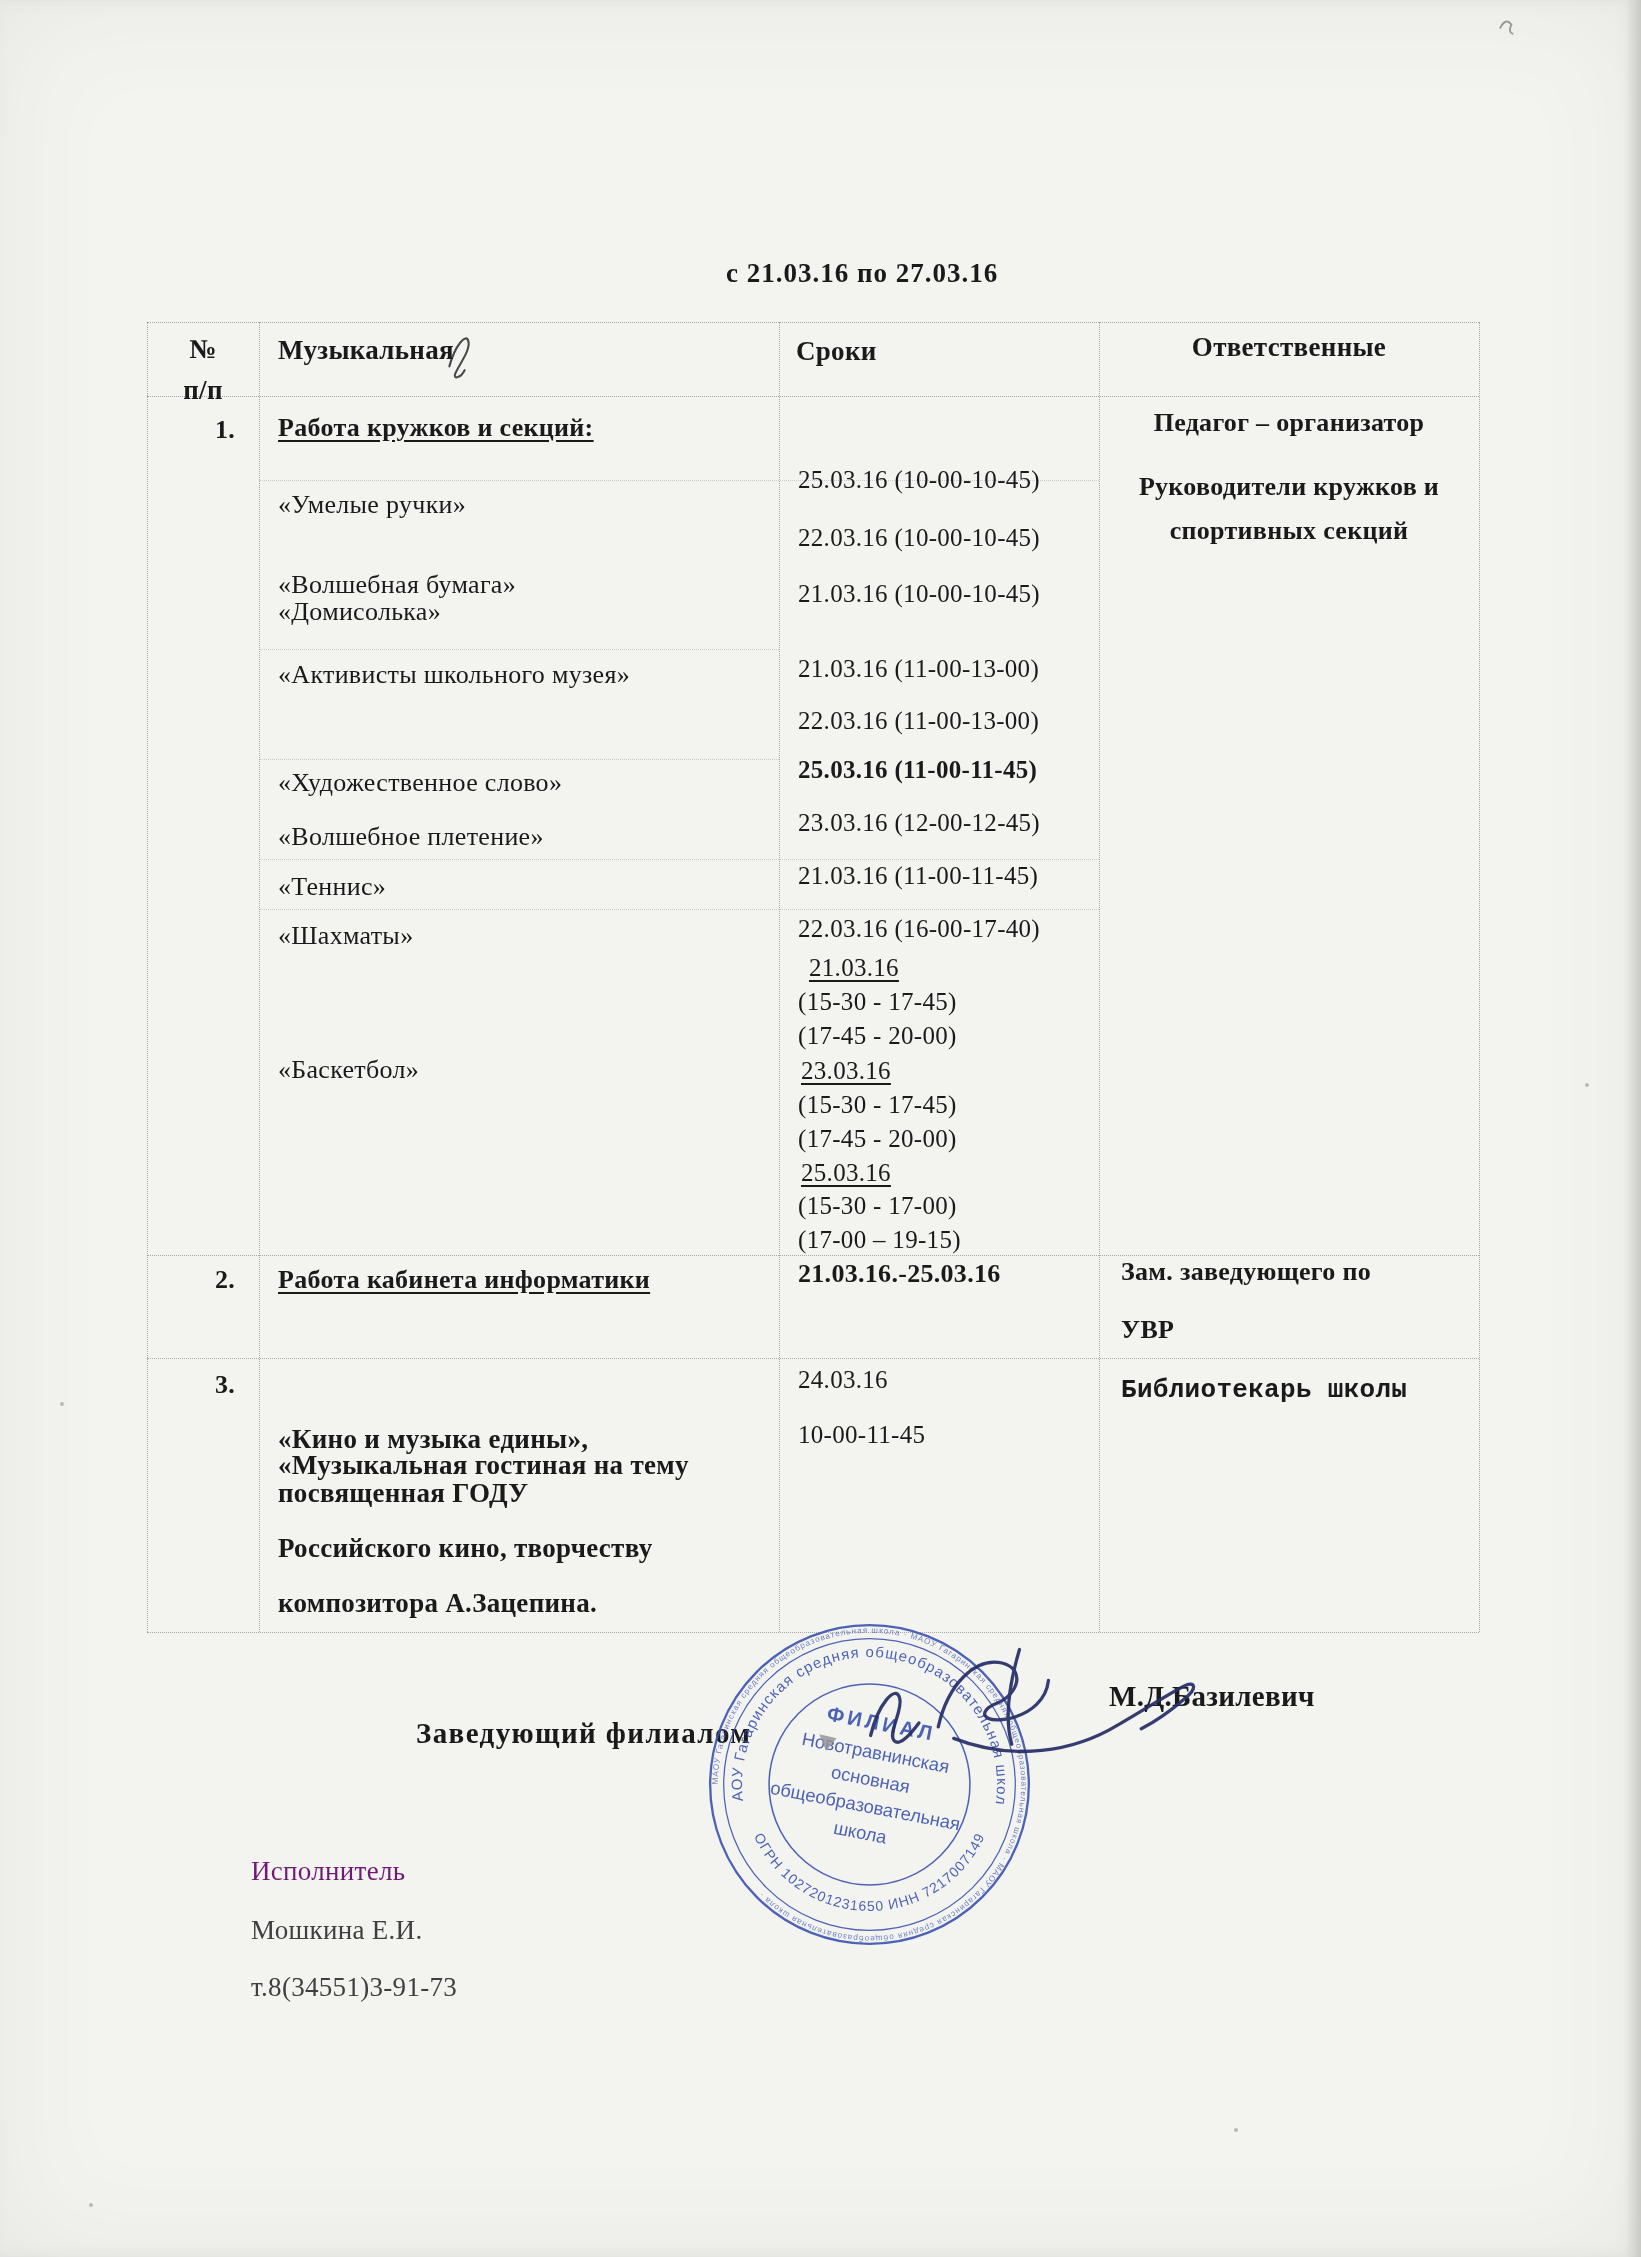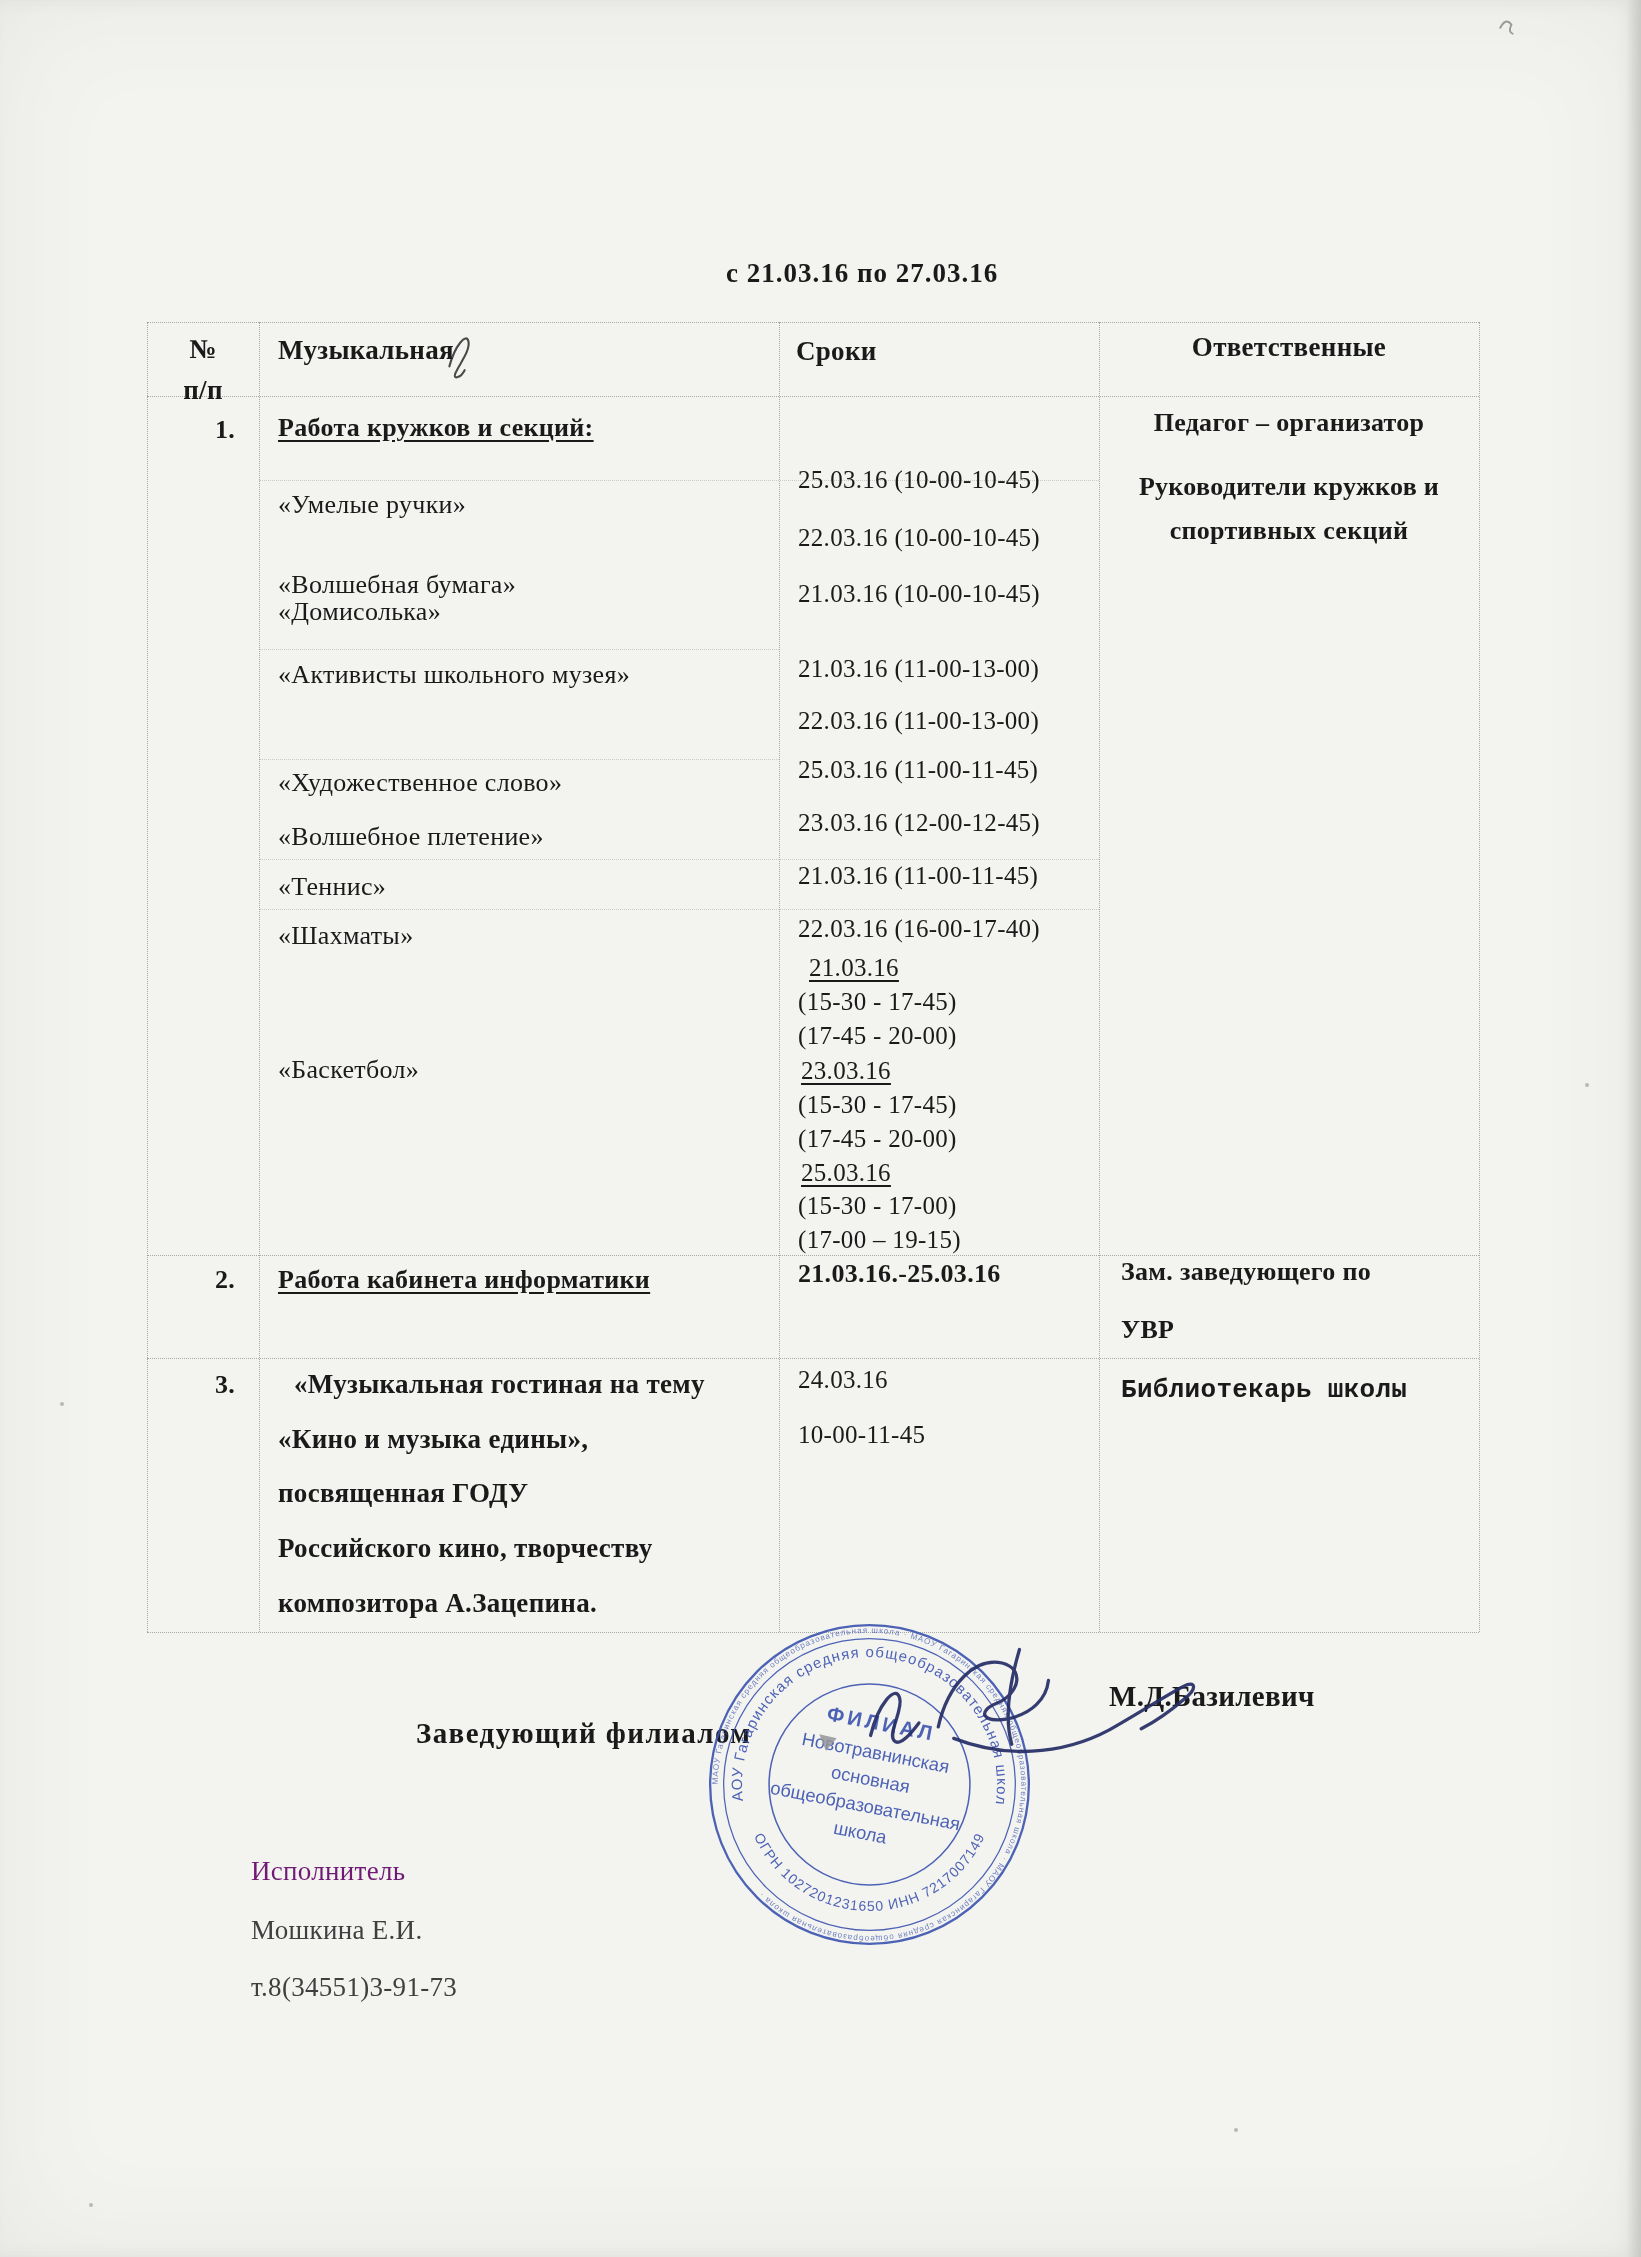--- a/index.html
+++ b/index.html
@@ -70,21 +70,21 @@
   <div class="t" style="left:278px;top:822px;">«Волшебное плетение»</div>
   <div class="t" style="left:278px;top:872px;">«Теннис»</div>
   <div class="t" style="left:278px;top:921px;">«Шахматы»</div>
   <div class="t" style="left:278px;top:1055px;">«Баскетбол»</div>
 
   <div class="t date" style="left:798px;top:466px;">25.03.16 (10-00-10-45)</div>
   <div class="t date" style="left:798px;top:524px;">22.03.16 (10-00-10-45)</div>
   <div class="t date" style="left:798px;top:580px;">21.03.16 (10-00-10-45)</div>
   <div class="t date" style="left:798px;top:655px;">21.03.16 (11-00-13-00)</div>
   <div class="t date" style="left:798px;top:707px;">22.03.16 (11-00-13-00)</div>
-  <div class="t date" style="left:798px;top:756px;">25.03.16 (11-00-11-45)</div>
+  <div class="t date" style="left:798px;top:756px;font-weight:bold;">25.03.16 (11-00-11-45)</div>
   <div class="t date" style="left:798px;top:809px;">23.03.16 (12-00-12-45)</div>
   <div class="t date" style="left:798px;top:862px;">21.03.16 (11-00-11-45)</div>
   <div class="t date" style="left:798px;top:915px;">22.03.16 (16-00-17-40)</div>
 
   <div class="t date u" style="left:809px;top:954px;">21.03.16</div>
   <div class="t date" style="left:798px;top:988px;">(15-30 - 17-45)</div>
   <div class="t date" style="left:798px;top:1022px;">(17-45 - 20-00)</div>
   <div class="t date u" style="left:801px;top:1057px;">23.03.16</div>
   <div class="t date" style="left:798px;top:1091px;">(15-30 - 17-45)</div>
   <div class="t date" style="left:798px;top:1125px;">(17-45 - 20-00)</div>
@@ -96,21 +96,21 @@
   <div class="t b c4" style="top:472px;">Руководители кружков и</div>
   <div class="t b c4" style="top:516px;">спортивных секций</div>
 
   <div class="t b" style="left:215px;top:1265px;">2.</div>
   <div class="t b u" style="left:278px;top:1265px;">Работа кабинета информатики</div>
   <div class="t b date" style="left:798px;top:1259px;font-size:26px;">21.03.16.-25.03.16</div>
   <div class="t b" style="left:1121px;top:1257px;">Зам. заведующего по</div>
   <div class="t b" style="left:1121px;top:1315px;">УВР</div>
 
   <div class="t b" style="left:215px;top:1370px;">3.</div>
-  <div class="t r3 b" style="left:278px;top:1369px;margin-left:16px;">«Музыкальная гостиная на тему</div>
+  <div class="t r3 b" style="left:278px;top:1450px;">«Музыкальная гостиная на тему</div>
   <div class="t r3 b" style="left:278px;top:1424px;">«Кино и музыка едины»,</div>
   <div class="t r3 b" style="left:278px;top:1478px;">посвященная ГОДУ</div>
   <div class="t r3 b" style="left:278px;top:1533px;">Российского кино, творчеству</div>
   <div class="t r3 b" style="left:278px;top:1588px;">композитора А.Зацепина.</div>
   <div class="t date" style="left:798px;top:1366px;">24.03.16</div>
   <div class="t date" style="left:798px;top:1421px;">10-00-11-45</div>
   <div class="t b" style="left:1121px;top:1375px;font-family:Liberation Mono, monospace;">Библиотекарь школы</div>
 
   <div class="t b" style="left:416px;top:1717px;font-size:29px;letter-spacing:1.4px;">Заведующий филиалом</div>
   <div class="t b" style="left:1109px;top:1680px;font-size:29px;">М.Д.Базилевич</div>

